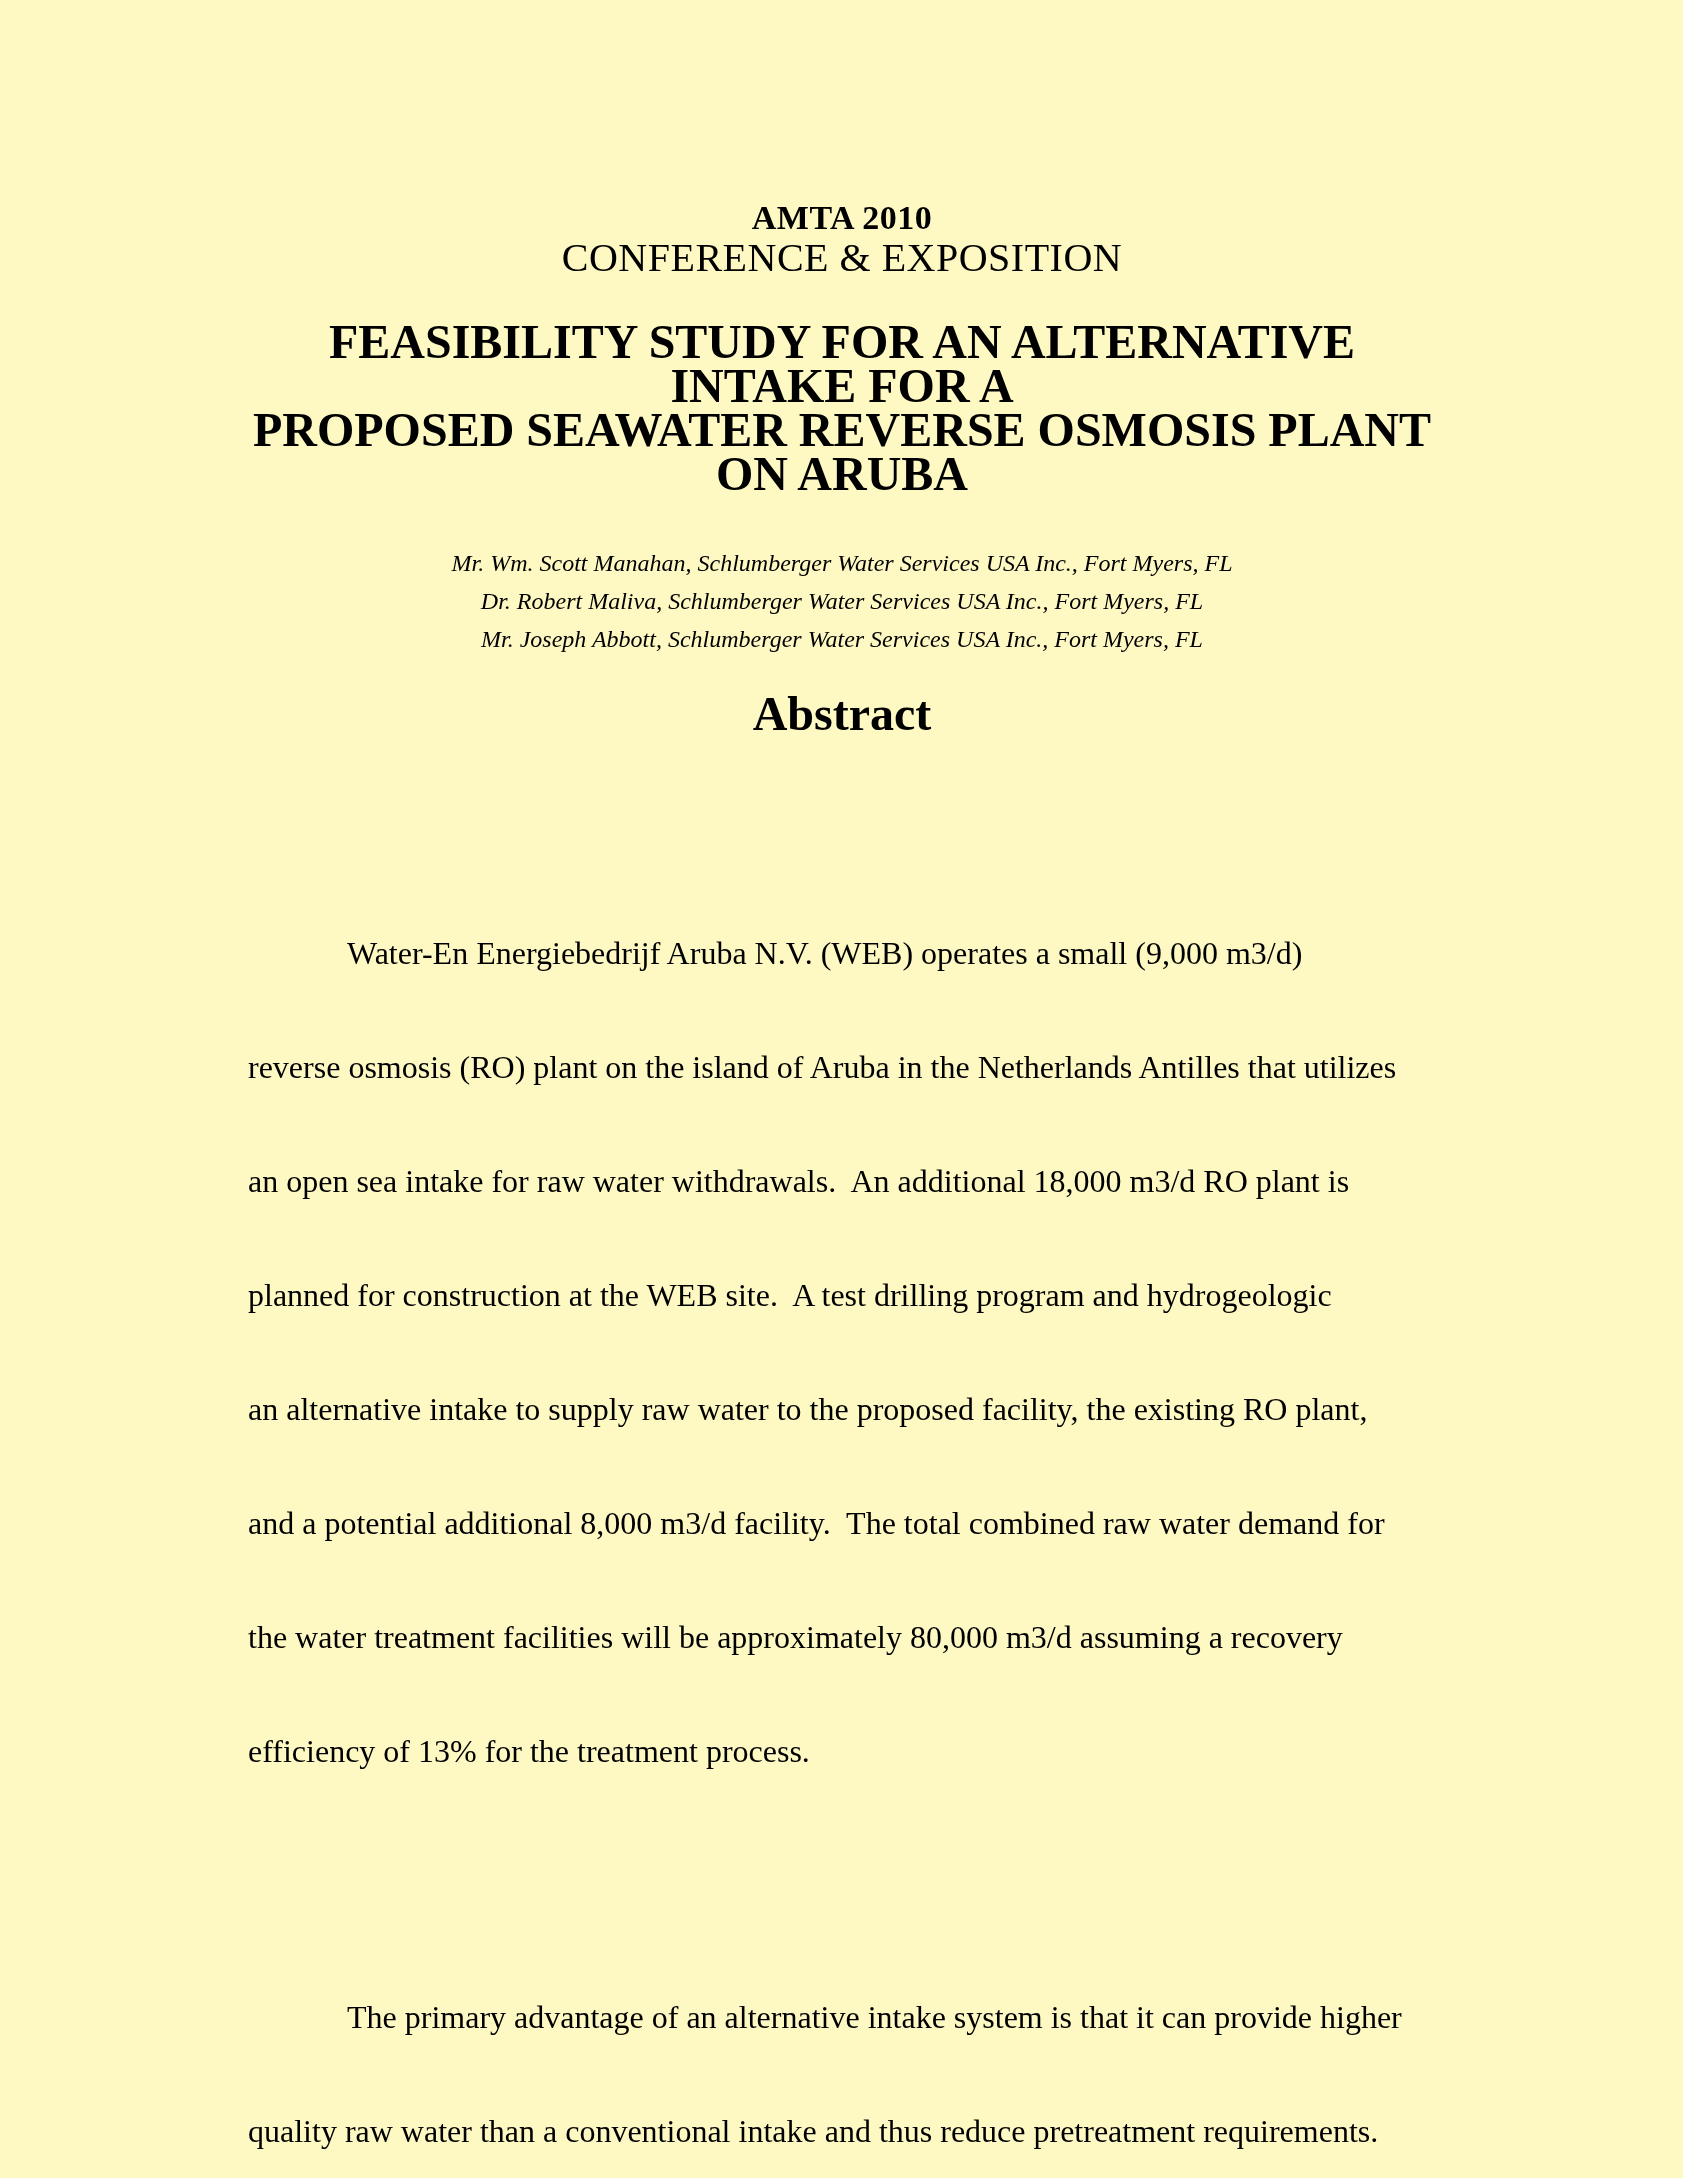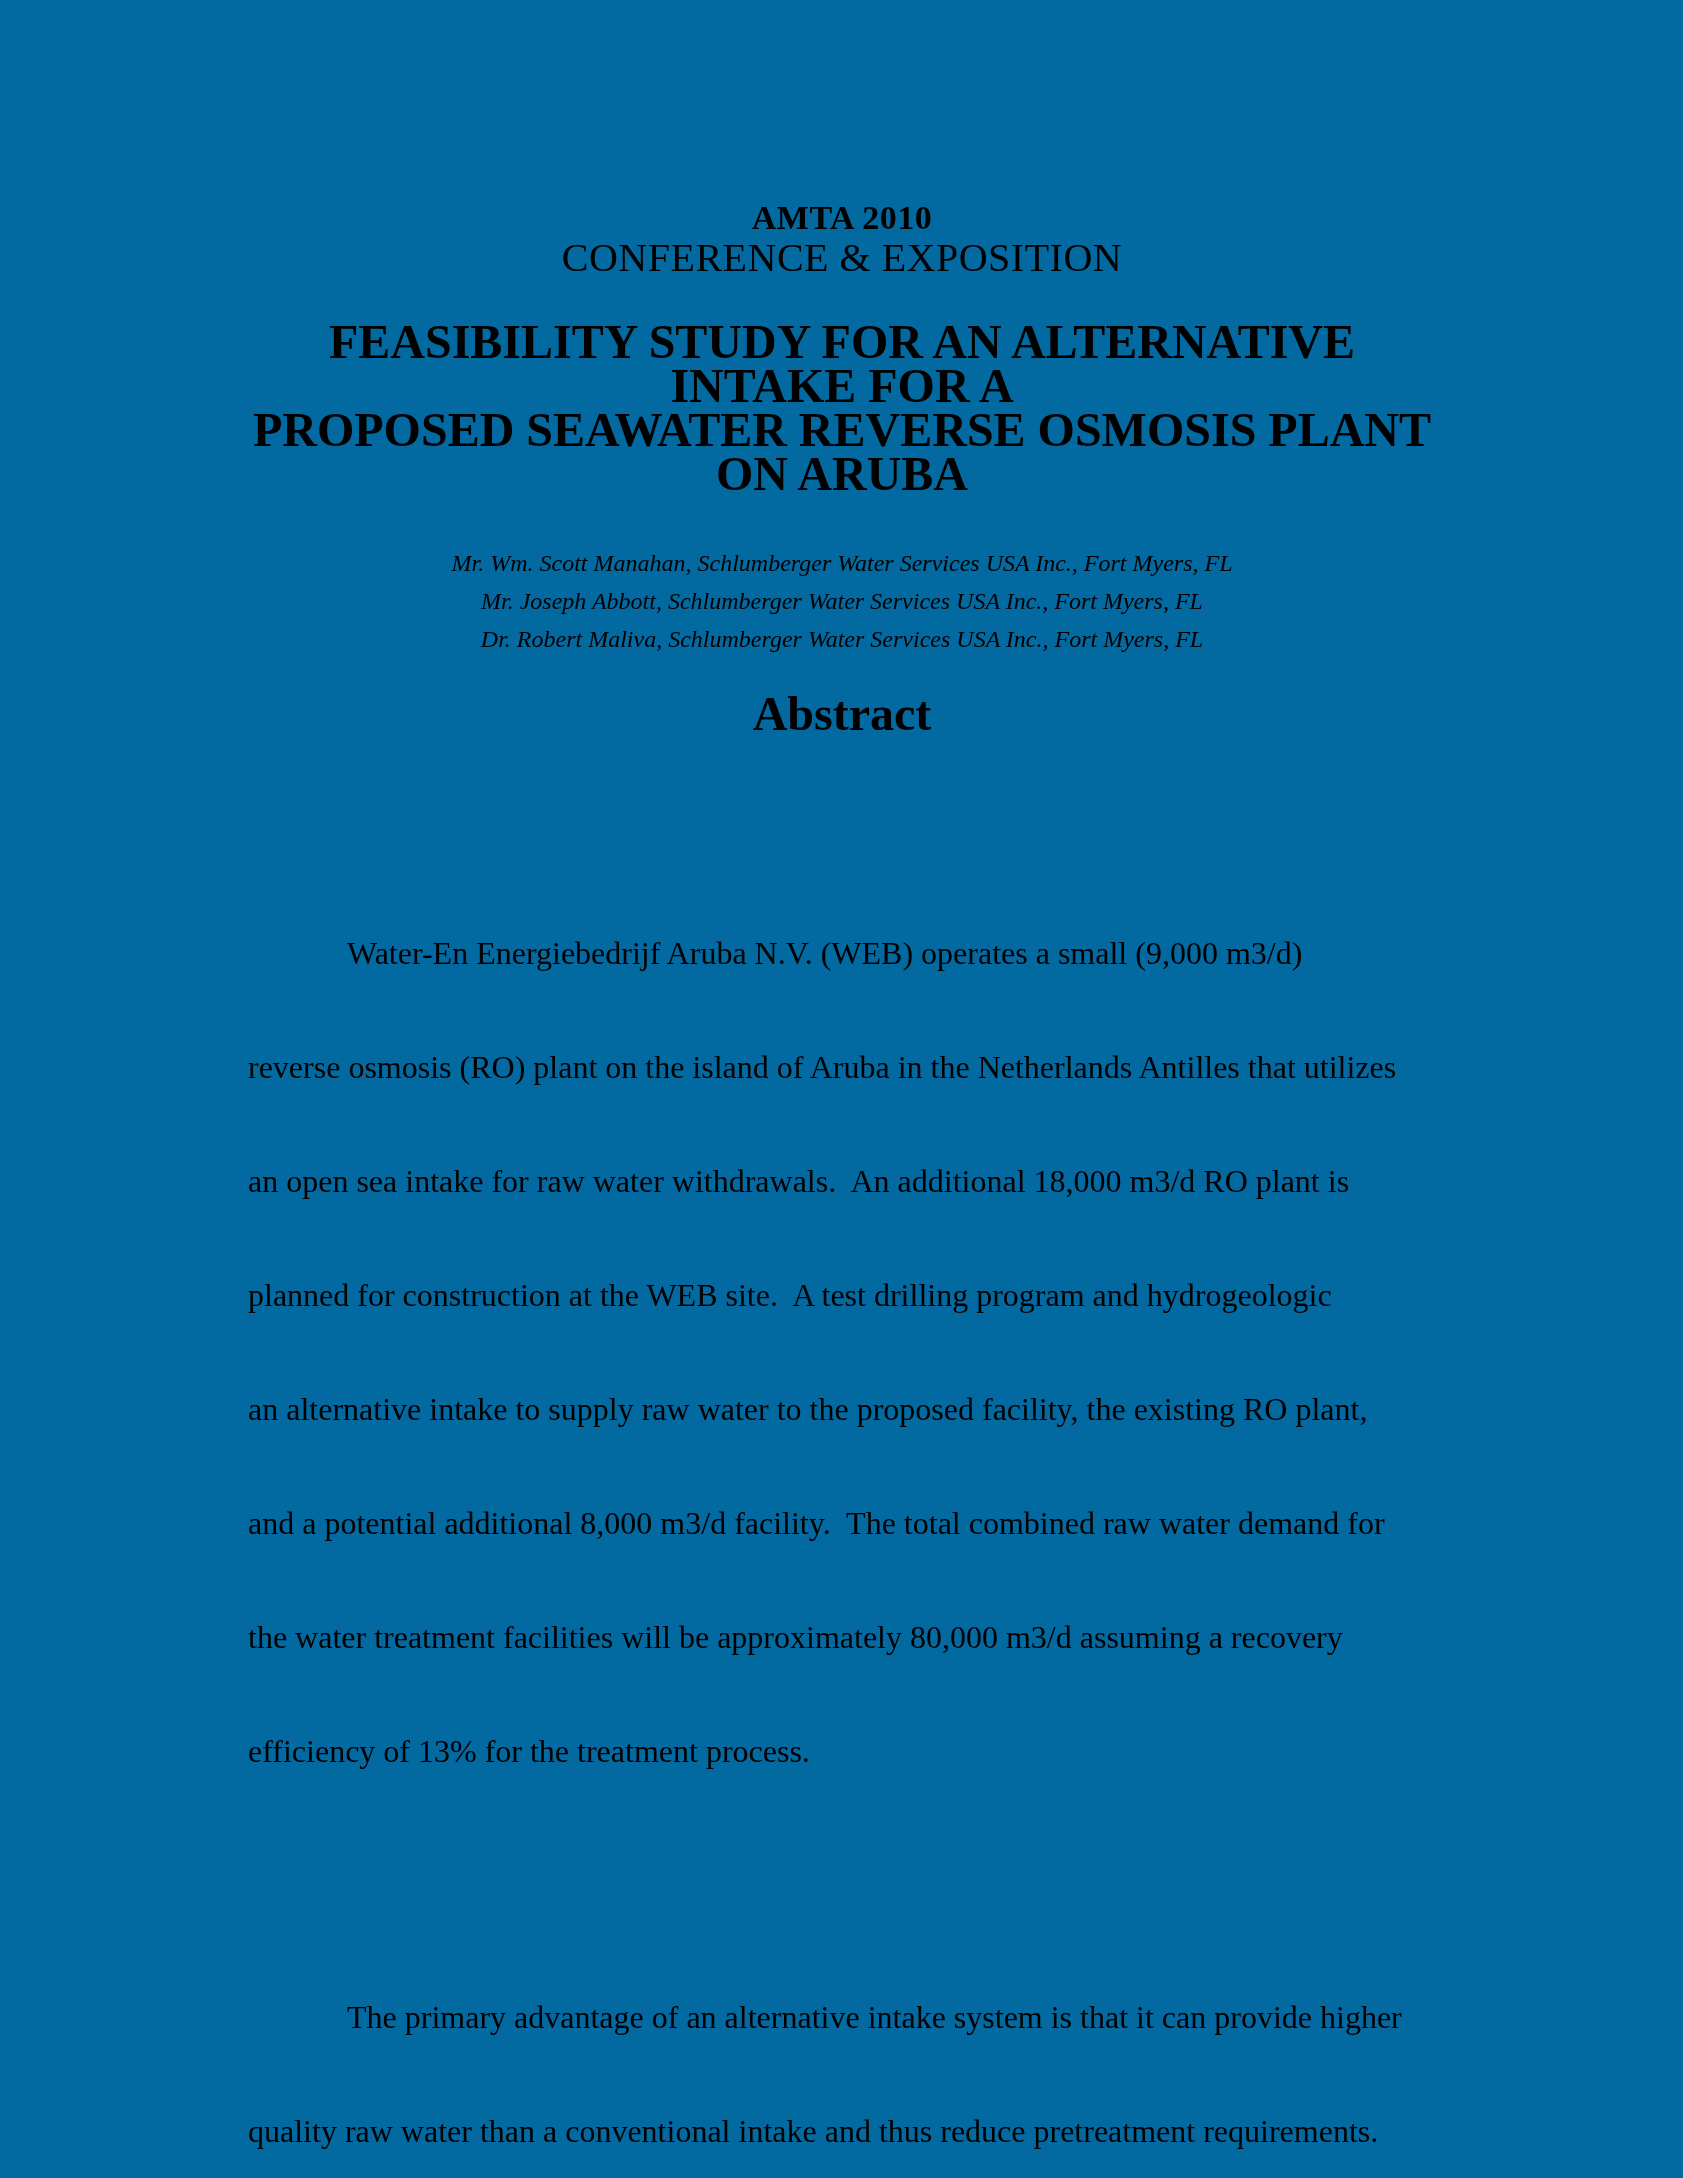--- a/index.html
+++ b/index.html
@@ -4,21 +4,21 @@
 <style>
   html, body {
     margin: 0;
     padding: 0;
     background: #e8e8e8;
   }
   .page {
     position: relative;
     width: 1683px;
     height: 2178px;
-    background: #0369a1;
+    background: #fef9c3;
     color: #000000;
     font-family: "Liberation Serif", "DejaVu Serif", serif;
     overflow: hidden;
   }
   .content {
     position: absolute;
     left: 248px;
     top: 198px;
     width: 1188px;
   }
@@ -71,22 +71,22 @@
     <div class="center conf-name">AMTA 2010</div>
     <div class="center conf-sub">CONFERENCE &amp; EXPOSITION</div>
 
     <div class="center paper-title">
       <div>FEASIBILITY STUDY FOR AN ALTERNATIVE INTAKE FOR A</div>
       <div>PROPOSED SEAWATER REVERSE OSMOSIS PLANT ON ARUBA</div>
     </div>
 
     <div class="center authors">
       <div>Mr. Wm. Scott Manahan, Schlumberger Water Services USA Inc., Fort Myers, FL</div>
+      <div>Dr. Robert Maliva, Schlumberger Water Services USA Inc., Fort Myers, FL</div>
       <div>Mr. Joseph Abbott, Schlumberger Water Services USA Inc., Fort Myers, FL</div>
-      <div>Dr. Robert Maliva, Schlumberger Water Services USA Inc., Fort Myers, FL</div>
     </div>
 
     <div class="center abstract-heading">Abstract</div>
 
     <div class="bodytext">
       <div>
         <div class="line first">Water-En Energiebedrijf Aruba N.V. (WEB) operates a small (9,000 m3/d)</div>
         <div class="line">reverse osmosis (RO) plant on the island of Aruba in the Netherlands Antilles that utilizes</div>
         <div class="line">an open sea intake for raw water withdrawals.  An additional 18,000 m3/d RO plant is</div>
         <div class="line">planned for construction at the WEB site.  A test drilling program and hydrogeologic</div>

